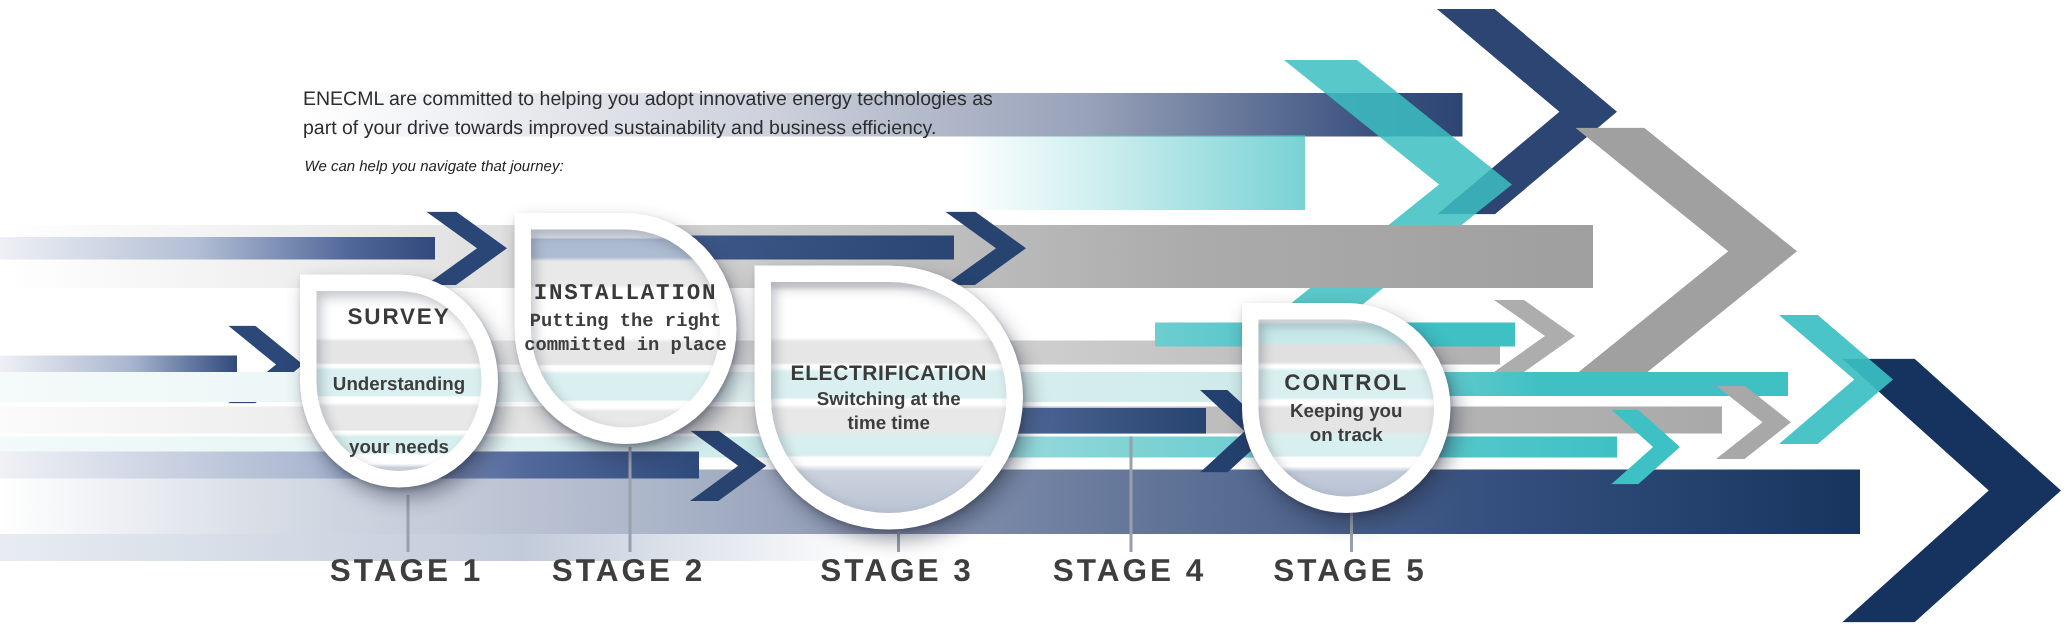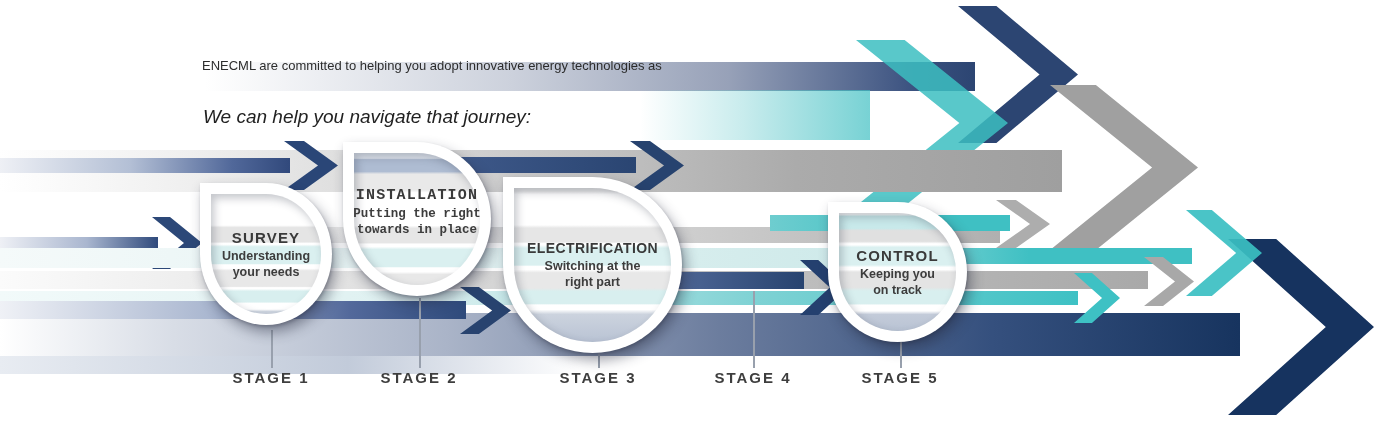--- a/index.html
+++ b/index.html
@@ -39,26 +39,26 @@
   .stage-line:empty{display:none;}
   
   .title{
     position:absolute;left:200px;top:6px;font-size:33px;letter-spacing:2.5px;
     color:#232323;font-weight:bold;white-space:nowrap;
   }
   .subtitle{
     position:absolute;left:202px;top:56px;font-size:13px;line-height:19px;color:#2d2d2d;
   }
   .tagline{
-    position:absolute;left:203px;top:106px;font-size:19px;font-style:italic;color:#222222;
+    position:absolute;left:203px;top:106px;font-size:10px;font-style:italic;color:#222222;
   }
   
   .stage-label{
     position:absolute;top:369px;transform:translateX(-50%);
-    font-size:15px;letter-spacing:2px;color:#3e3e3e;font-weight:bold;white-space:nowrap;
+    font-size:21px;letter-spacing:2px;color:#3e3e3e;font-weight:bold;white-space:nowrap;
   }
   .tick{position:absolute;width:1.5px;background:#98a0ad;}
 </style>
 </head>
 <body>
 
 <div id="canvas">
 
   <div class="abs" style="left:205px;top:62px;width:770px;height:29px;
               background:linear-gradient(90deg,rgba(255,255,255,0) 0%,#ccd1dc 40%,#97a1b8 68%,#3b5280 92%,#2c4572 100%);"></div>
@@ -119,58 +119,59 @@
               background:linear-gradient(90deg,#eff1f6 0%,#aab7d0 45%,#53699b 75%,#2e4a7b 100%);"></div>
   <div class="chev a37" style="left:460px;top:287px;width:51px;height:47px;background:#28436f;"></div>
 
   <div class="tick" style="left:271px;top:330px;height:38px;"></div>
   <div class="tick" style="left:419px;top:298px;height:70px;"></div>
   <div class="tick" style="left:598px;top:353px;height:15px;"></div>
   <div class="tick" style="left:753px;top:291px;height:77px;"></div>
   <div class="tick" style="left:900px;top:342px;height:26px;"></div>
 
   <div class="droplet" style="left:200px;top:183px;width:132px;height:142px;">
-    <div class="droplet-inner" style="background:linear-gradient(180deg,#ffffff 0%,#ffffff 26%,#e5e5e5 28%,#e5e5e5 40%,#ffffff 41%,#ffffff 42%,#daf0f0 44%,#daf0f0 58%,#ffffff 59%,#ffffff 62%,#e8e8e8 64%,#e8e8e8 77%,#ffffff 78%,#ffffff 79%,#d8efef 81%,#d8efef 90%,#ffffff 91%,#ffffff 96%,#ccd3de 98%,#ccd3de 100%);">
+    <div class="droplet-inner" style="background:linear-gradient(180deg,#ffffff 0%,#ffffff 26%,#e5e5e5 28%,#e5e5e5 40%,#ffffff 41%,#ffffff 42%,#daf0f0 44%,#daf0f0 58%,#ffffff 59%,#ffffff 62%,#e8e8e8 64%,#e8e8e8 77%,#ffffff 78%,#ffffff 79%,#d8efef 81%,#d8efef 90%,#ffffff 91%,#ffffff 96%,#ccd3de 98%,#ccd3de 100%);gap:26px;">
       <div class="stage-heading">SURVEY</div>
       <div class="stage-line">Understanding</div>
       <div class="stage-line">your needs</div>
 
     </div>
   </div>
 
   <div class="droplet" style="left:343px;top:142px;width:148px;height:154px;">
     <div class="droplet-inner" style="background:linear-gradient(180deg,#dfe5ee 0%,#dfe5ee 4%,#aebcd2 5%,#aebcd2 14%,#e9e9e9 16%,#e9e9e9 28%,#ffffff 30%,#ffffff 55%,#e6e6e6 57%,#e6e6e6 68%,#ffffff 69%,#ffffff 71%,#daf0f0 73%,#daf0f0 86%,#ffffff 87%,#ffffff 90%,#e8e8e8 92%,#e8e8e8 100%);justify-content:center;padding-bottom:14px;box-sizing:border-box;font-family:Liberation Mono, monospace;">
       <div class="stage-heading">INSTALLATION</div>
       <div class="stage-line">Putting the right</div>
-      <div class="stage-line">towards in place</div>
+      <div class="stage-line">committed in place</div>
 
     </div>
   </div>
 
   <div class="droplet" style="left:503px;top:177px;width:179px;height:176px;">
     <div class="droplet-inner" style="background:linear-gradient(180deg,#e9e9e9 0%,#e9e9e9 2%,#ffffff 4%,#ffffff 24%,#e6e6e6 26%,#e6e6e6 35%,#ffffff 36%,#ffffff 37%,#daf0f0 39%,#daf0f0 50%,#ffffff 51%,#ffffff 53%,#e8e8e8 55%,#e8e8e8 65%,#d8efef 67%,#d8efef 75%,#ffffff 76%,#ffffff 79%,#ccd3de 82%,#b9c3d4 100%);">
       <div class="stage-heading tight">ELECTRIFICATION</div>
       <div class="stage-line">Switching at the</div>
-      <div class="stage-line">right part</div>
+      <div class="stage-line">time time</div>
 
     </div>
   </div>
 
 
   <div class="droplet" style="left:828px;top:202px;width:139px;height:140px;">
     <div class="droplet-inner" style="background:linear-gradient(180deg,#ffffff 0%,#ffffff 1%,#c8e9ea 3%,#c8e9ea 13%,#e0e0e0 15%,#e0e0e0 24%,#ffffff 26%,#ffffff 27%,#daf0f0 29%,#daf0f0 44%,#ffffff 46%,#ffffff 48%,#e4e4e4 50%,#e4e4e4 63%,#d8efef 66%,#d8efef 77%,#ffffff 78%,#ffffff 83%,#c3cbd9 86%,#b9c3d4 100%);">
       <div class="stage-heading">CONTROL</div>
       <div class="stage-line">Keeping you</div>
       <div class="stage-line">on track</div>
 
     </div>
   </div>
 
   <div class="subtitle">
     <div>ENECML are committed to helping you adopt innovative energy technologies as</div>
+    <div>part of your drive towards improved sustainability and business efficiency.</div>
   </div>
   <div class="tagline">We can help you navigate that journey:</div>
 
   <div class="stage-label" style="left:271px;">STAGE 1</div>
   <div class="stage-label" style="left:419px;">STAGE 2</div>
   <div class="stage-label" style="left:598px;">STAGE 3</div>
   <div class="stage-label" style="left:753px;">STAGE 4</div>
   <div class="stage-label" style="left:900px;">STAGE 5</div>
 
 </div>

